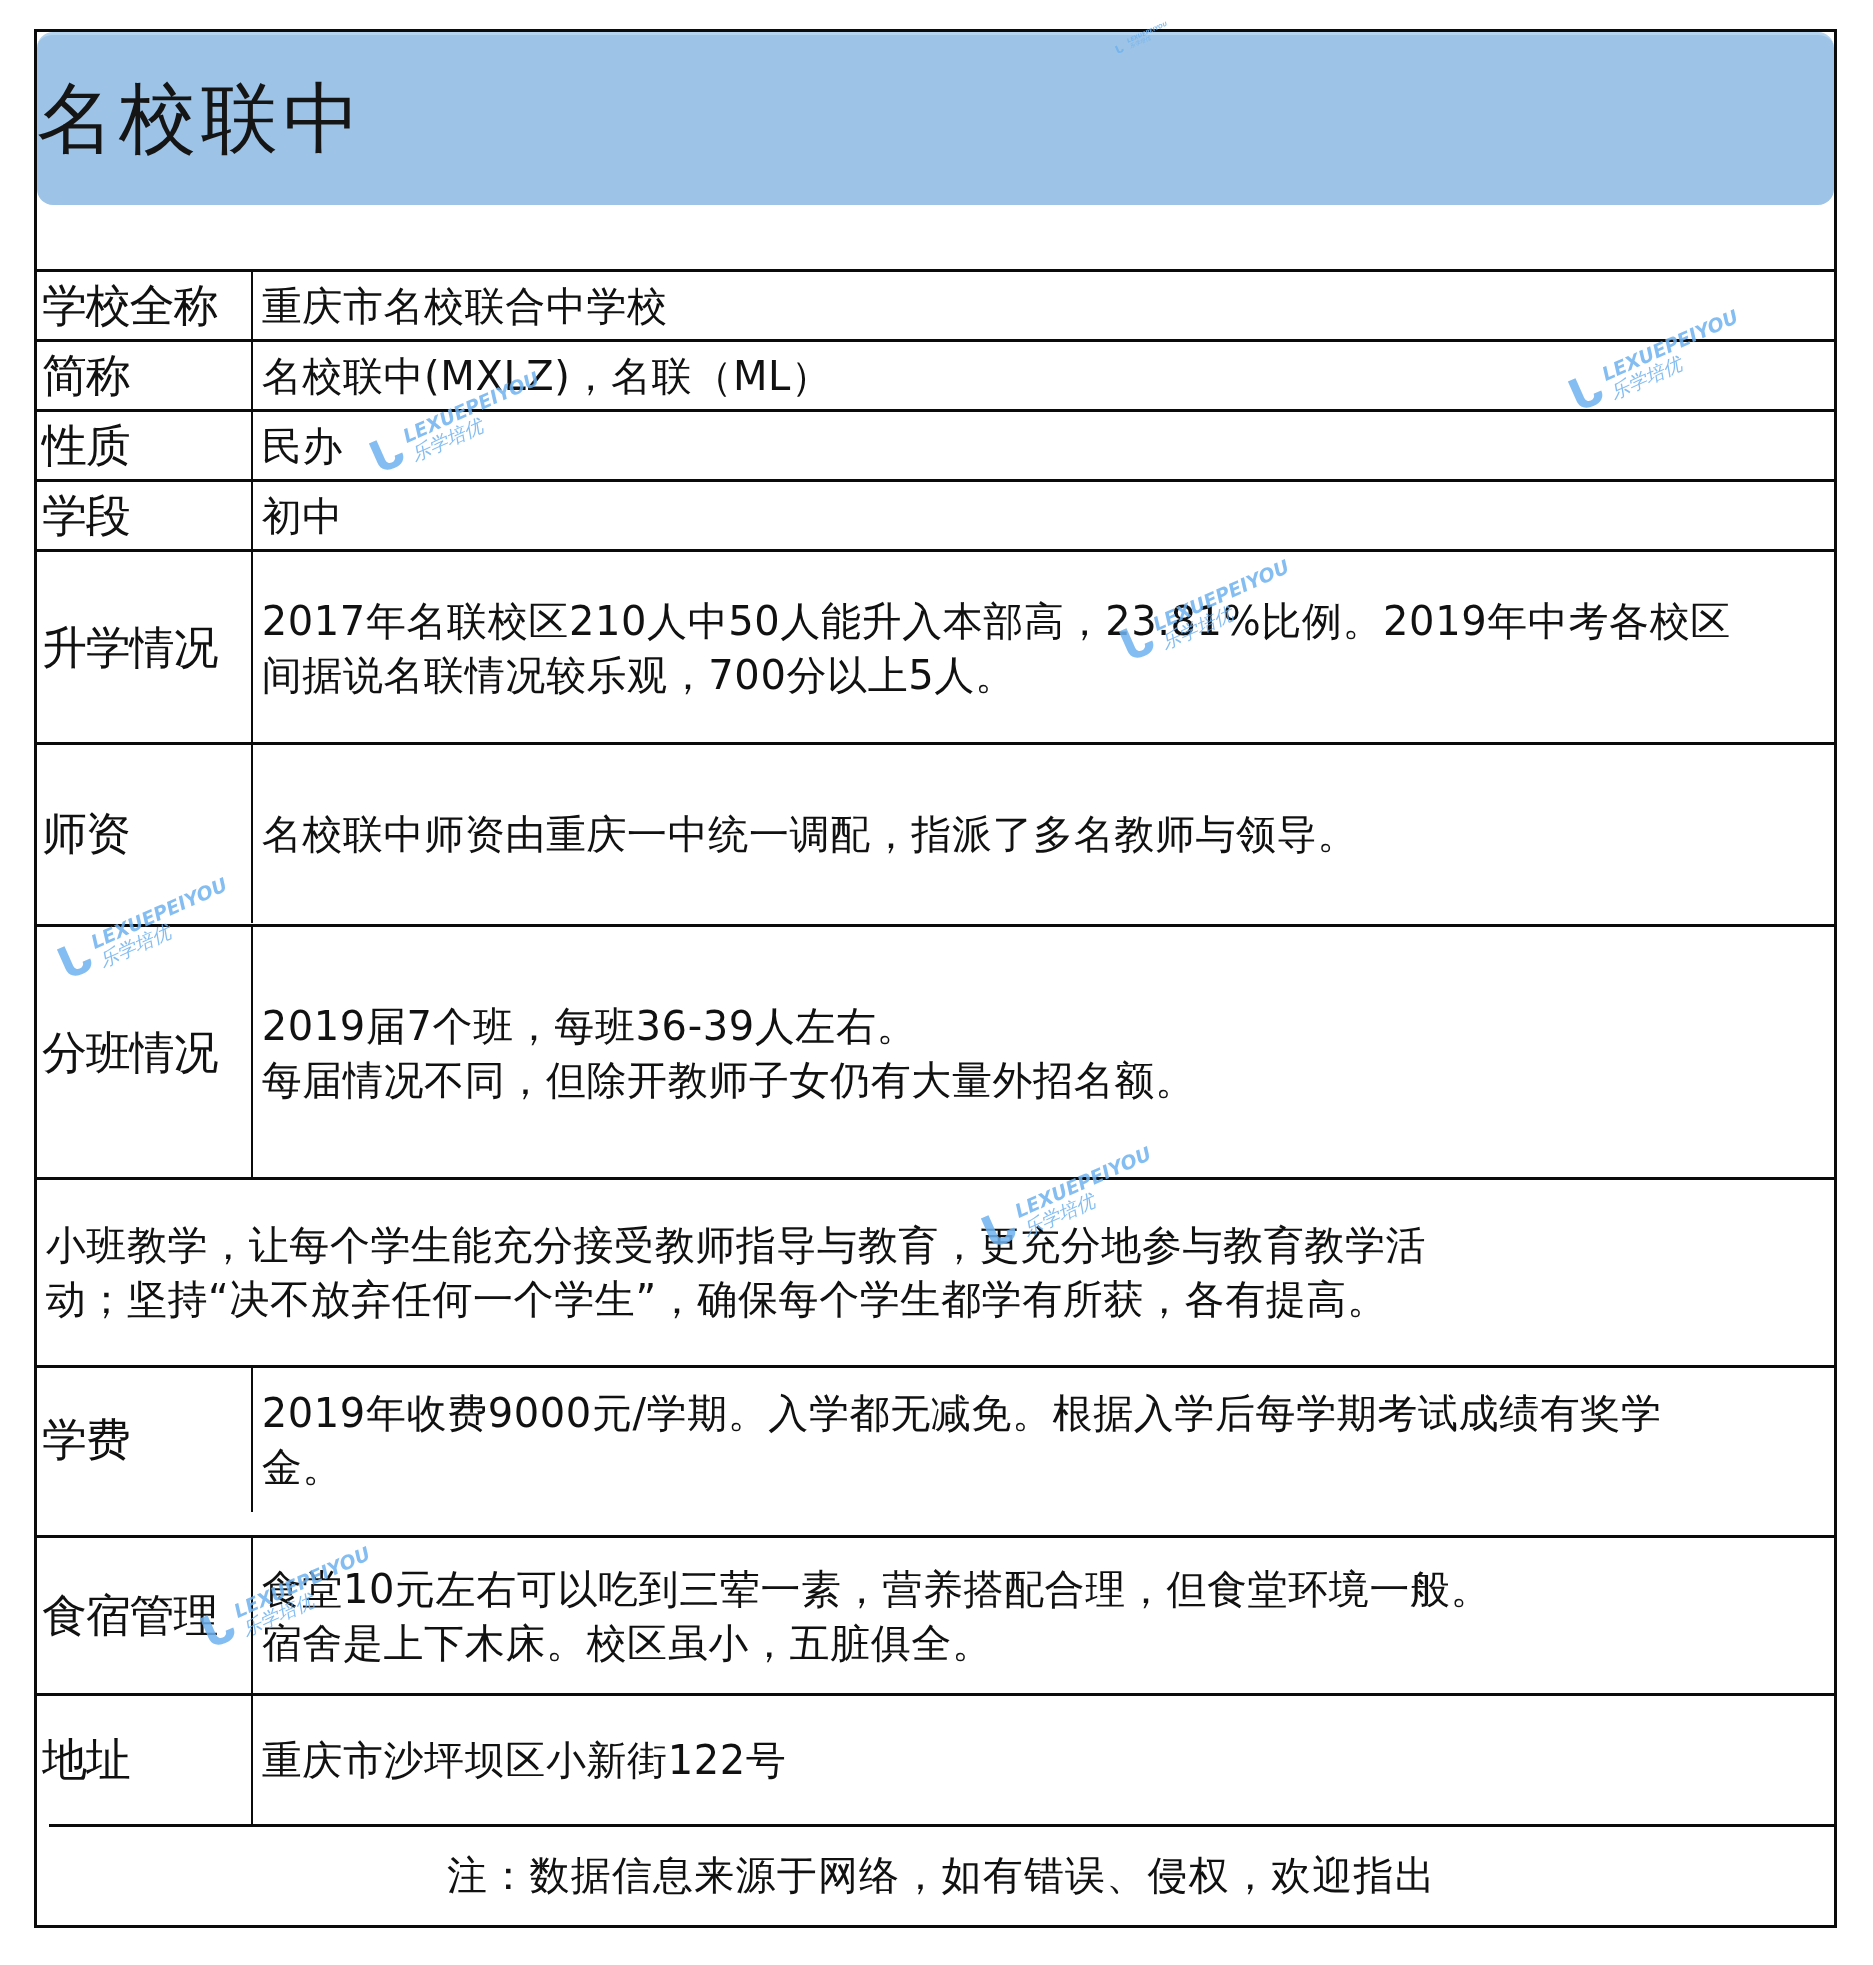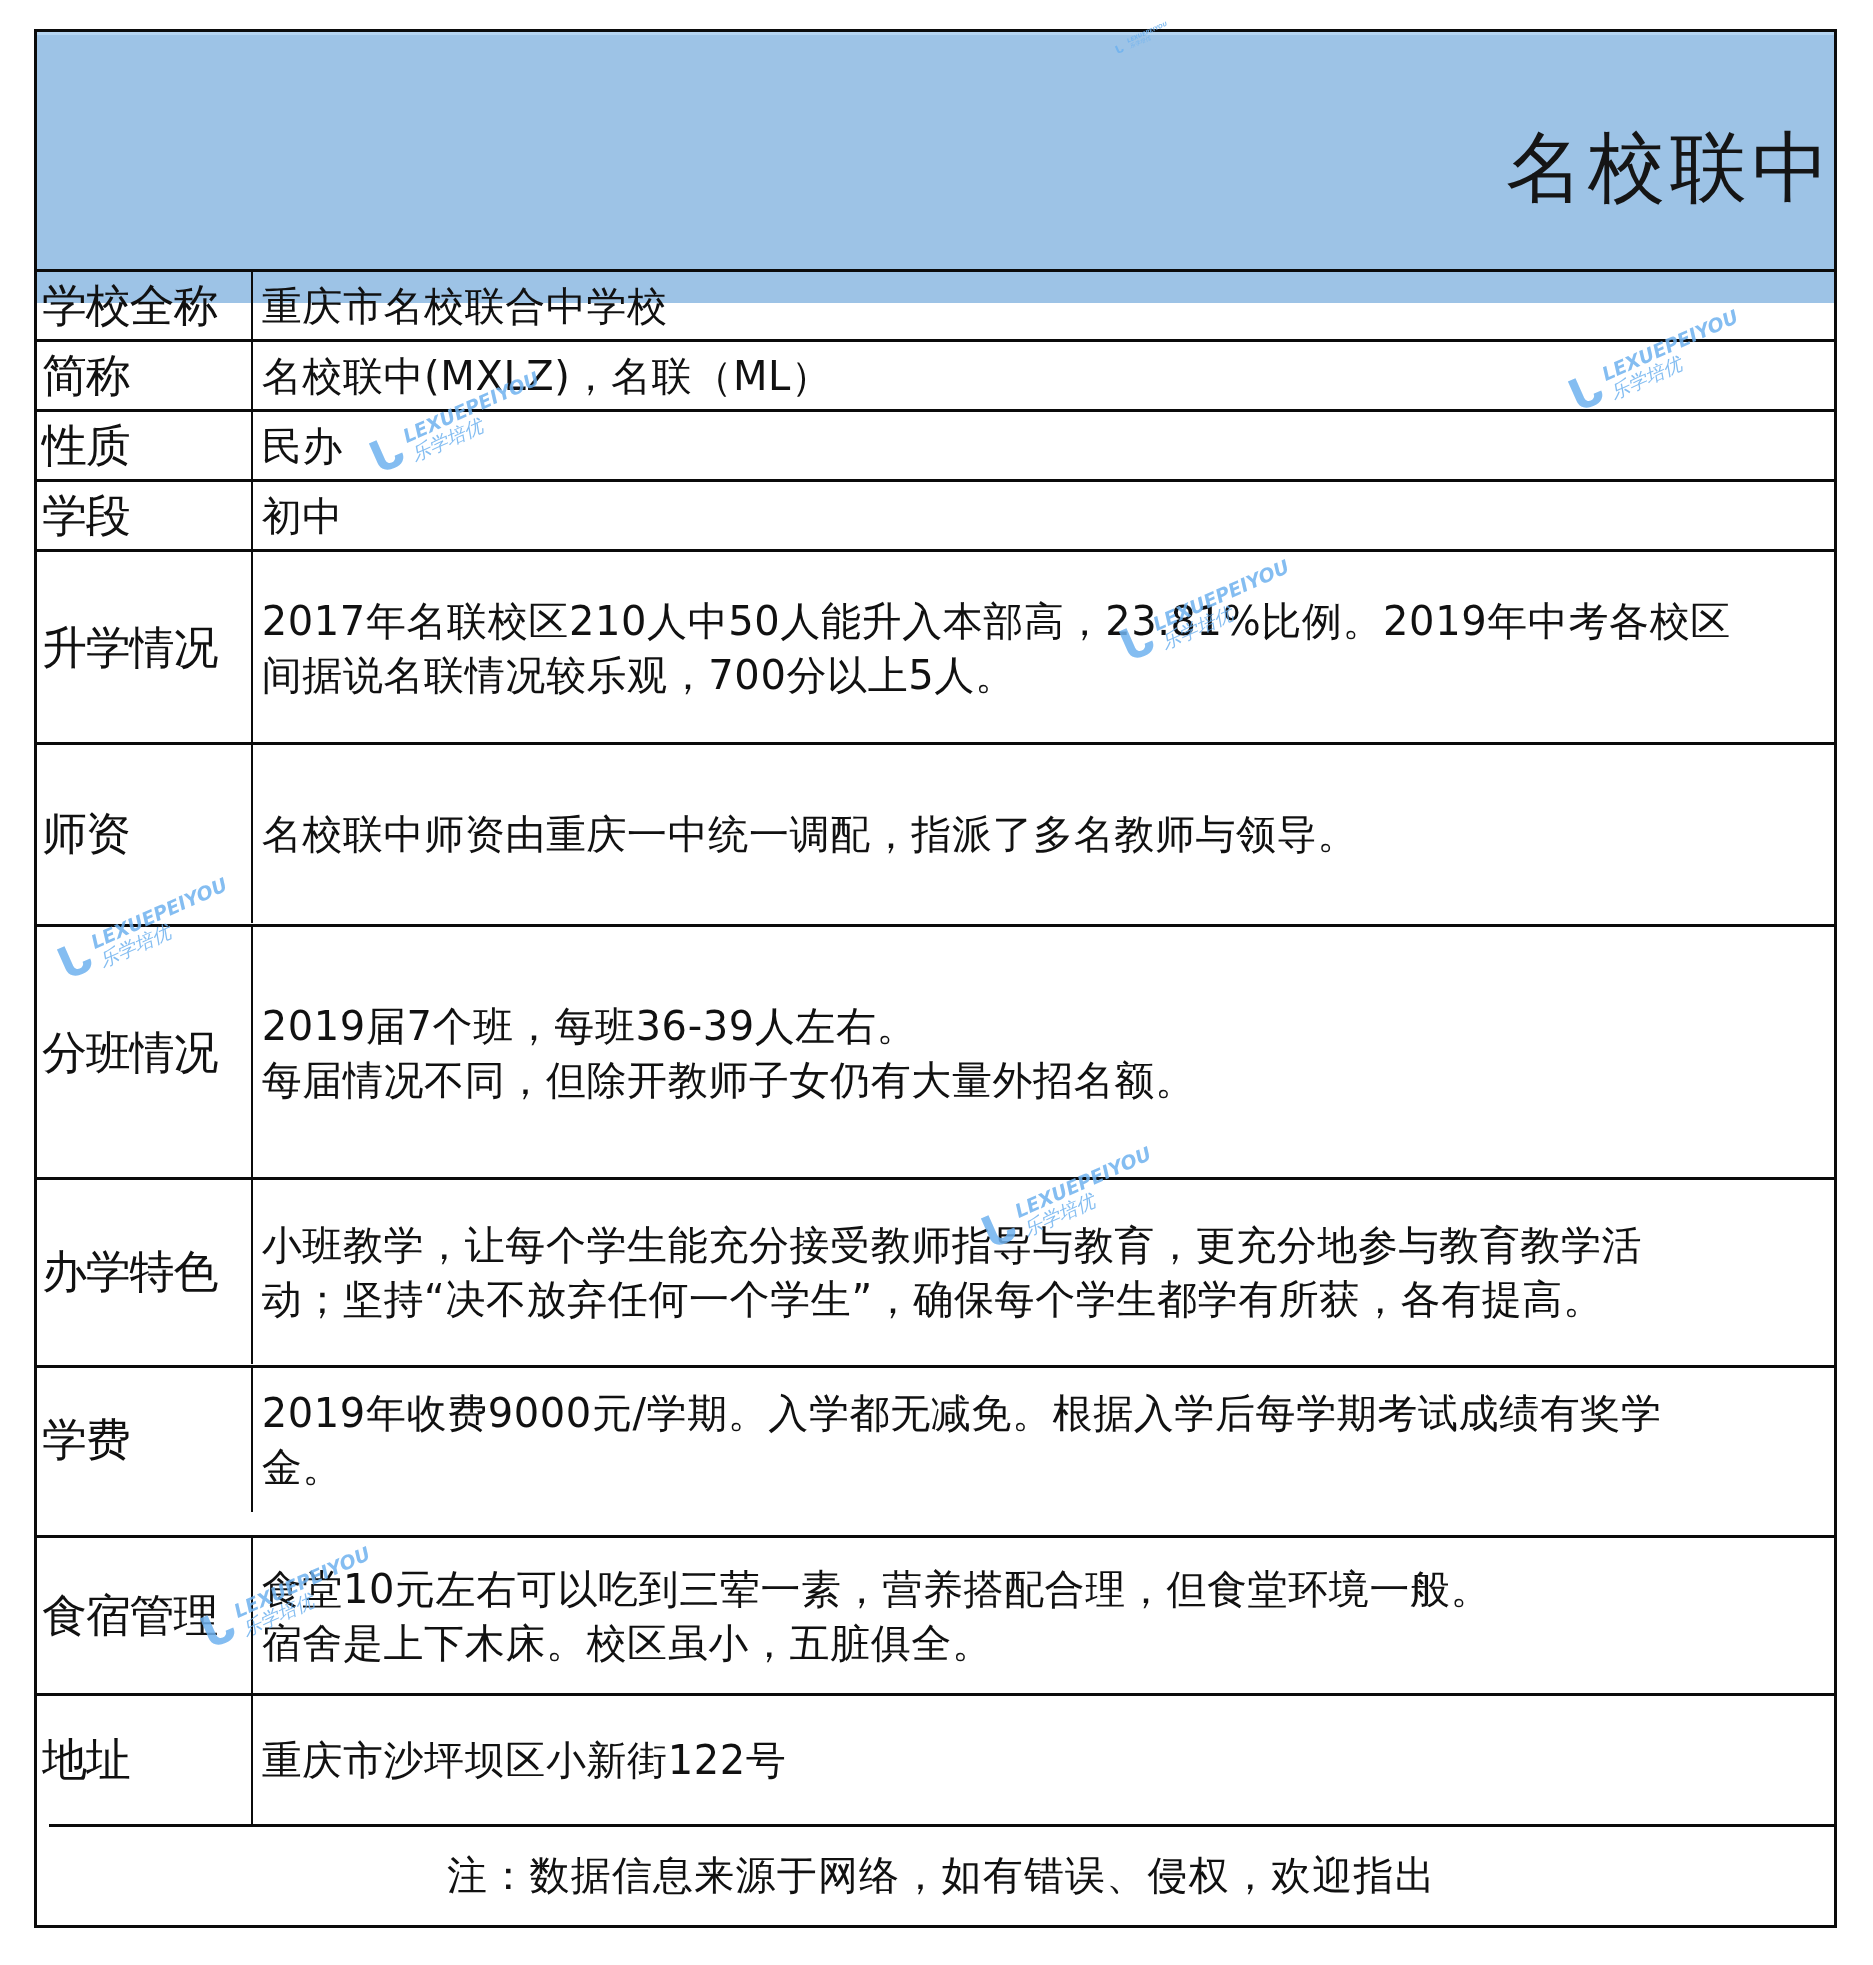--- a/index.html
+++ b/index.html
@@ -1,22 +1,22 @@
 <!DOCTYPE html>
 <html style="font-size:10px"><head>
 <meta charset="utf-8">
 <style>
   html, body { margin: 0; padding: 0; background: #ffffff; }
   body { width: 1874px; height: 1965px; position: relative; overflow: hidden;
          font-family: "DejaVu Sans", "Liberation Sans", sans-serif; color: #111; }
   .sheet { position: absolute; left: 34px; top: 29px; width: 1803px; height: 1899px;
            border: 3.7px solid #0b0b0b; box-sizing: border-box; }
-  .title-band { position: absolute; left: 0; top: 0; right: 0; height: 271px;
+  .title-band { position: absolute; left: 0; top: 0; right: 0; height: 173px;
                 background: #9dc3e6; border-top: 3.7px solid #b5d4f0; box-sizing: border-box;
-                display: flex; align-items: center; justify-content: flex-end; }
+                display: flex; align-items: center; justify-content: flex-start; border-radius: 16px; }
   .title-band .title { font-size: 77px; letter-spacing: 5px; color: #151515;
                        font-family: "DejaVu Serif", "Liberation Serif", serif; }
   .rows { position: absolute; left: 0; right: 0; top: 237px; }
   .row { position: absolute; left: 0; right: 0; border-top: 3.7px solid #0b0b0b;
          box-sizing: border-box; display: flex; }
   .row .label { width: 216px; flex: 0 0 216px; border-right: 2.5px solid #0b0b0b;
                 box-sizing: border-box; display: flex; align-items: center;
                 padding-left: 5px; font-size: 45px; letter-spacing: -1.2px; white-space: nowrap; }
   .row .value { flex: 1; display: flex; flex-direction: column; justify-content: center;
                 padding-left: 8.7px; padding-right: 19px; font-size: 40px; line-height: 54px;
@@ -81,21 +81,20 @@
       </div>
     </div>
     <div class="row" style="top:655px;height:254px;">
       <div class="label">分班情况</div>
       <div class="value">
         <span class="line">2019届7个班，每班36-39人左右。</span>
         <span class="line">每届情况不同，但除开教师子女仍有大量外招名额。</span>
       </div>
     </div>
     <div class="row" style="top:908px;height:187px;">
-      <div class="label">办学特色</div>
       <div class="value">
         <span class="line">小班教学，让每个学生能充分接受教师指导与教育，更充分地参与教育教学活</span>
         <span class="line">动；坚持“决不放弃任何一个学生”，确保每个学生都学有所获，各有提高。</span>
       </div>
     </div>
     <div class="row" style="top:1096px;height:147px;">
       <div class="label">学费</div>
       <div class="value">
         <span class="line">2019年收费9000元/学期。入学都无减免。根据入学后每学期考试成绩有奖学</span>
         <span class="line">金。</span>

